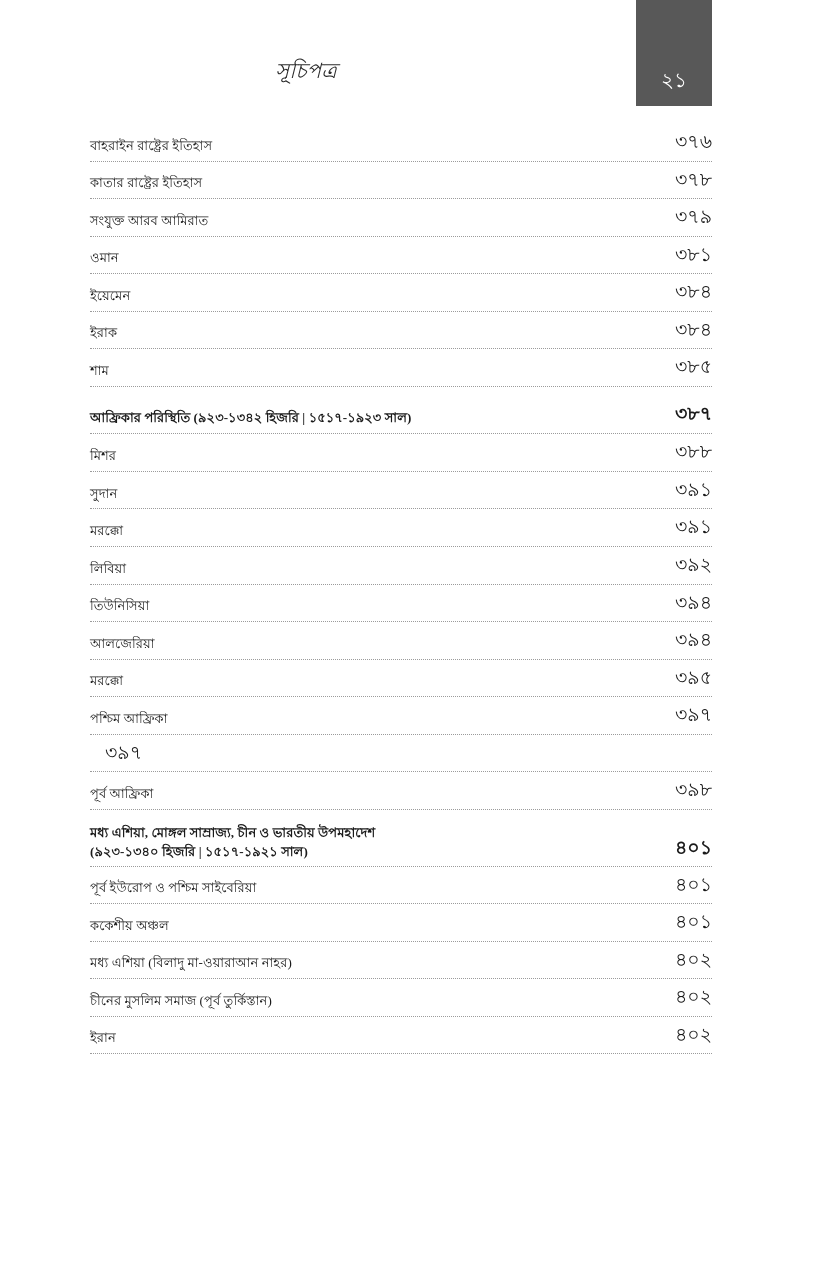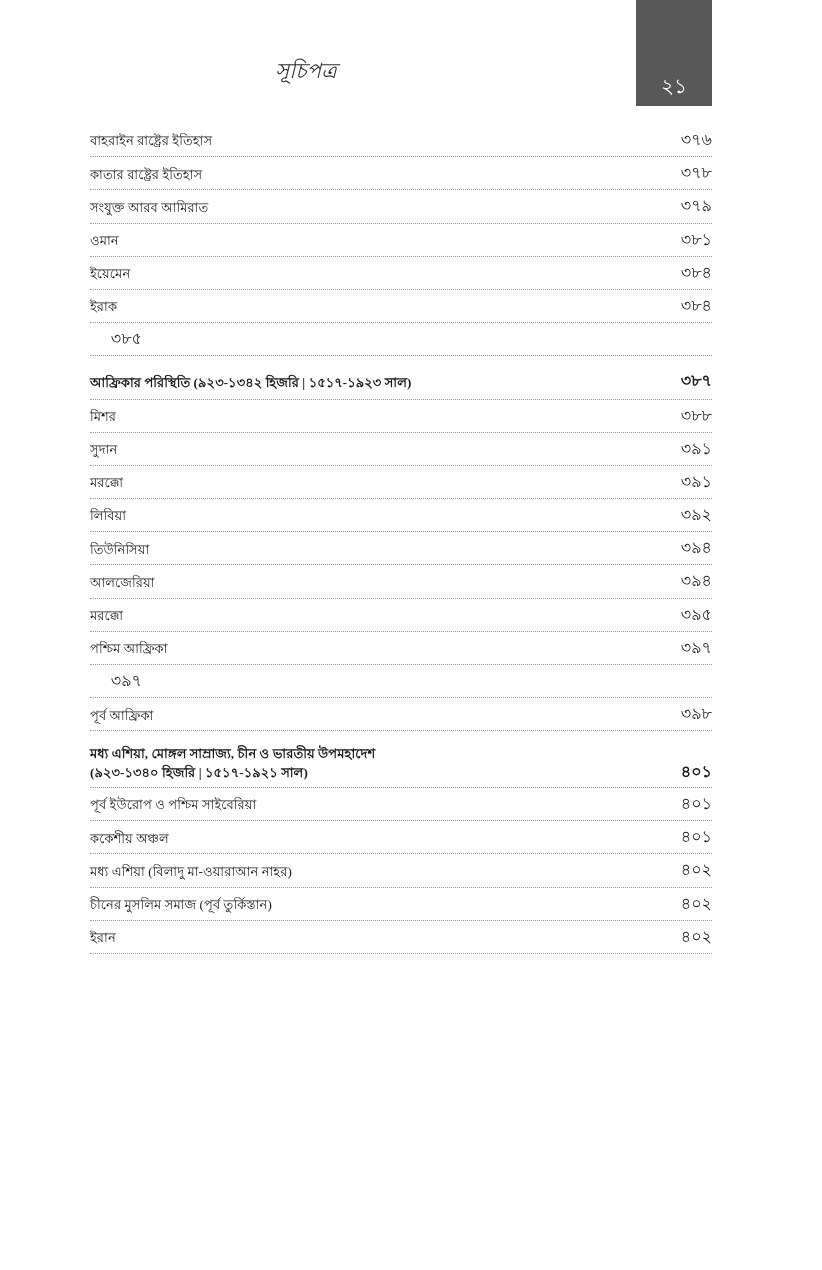--- a/index.html
+++ b/index.html
@@ -39,21 +39,21 @@
   .folio-box {
     position: absolute;
     left: 636px;
     top: 0;
     width: 76px;
     height: 106px;
     background: #585858;
   }
   .folio-number {
     position: absolute;
-    bottom: 2px;
+    bottom: 8px;
     left: 0;
     width: 76px;
     text-align: center;
     font-size: 20px;
     color: #ffffff;
   }
 
   
   .toc {
     position: absolute;
@@ -92,21 +92,21 @@
     font-size: 13px;
     line-height: 1.45;
     letter-spacing: 0.1px;
     padding-right: 16px;
     flex: 1 1 auto;
   }
   .toc-label .line {
     display: block;
   }
   .toc-page {
-    font-size: 16px;
+    font-size: 19px;
     line-height: 1.45;
     white-space: nowrap;
     flex: 0 0 auto;
     text-align: right;
     min-width: 52px;
   }
 </style>
 </head>
 <body>
 
@@ -148,20 +148,23 @@
       </div>
       <div class="toc-page">৩৮৪</div>
     </div>
     <div class="toc-row">
       <div class="toc-label">
         <span class="line">ইরাক</span>
       </div>
       <div class="toc-page">৩৮৪</div>
     </div>
     <div class="toc-row">
+      <div class="toc-label">
+        <span class="line">শাম</span>
+      </div>
       <div class="toc-page">৩৮৫</div>
     </div>
     <div class="toc-row section">
       <div class="toc-label">
         <span class="line">আফ্রিকার পরিস্থিতি (৯২৩-১৩৪২ হিজরি | ১৫১৭-১৯২৩ সাল)</span>
       </div>
       <div class="toc-page">৩৮৭</div>
     </div>
     <div class="toc-row">
       <div class="toc-label">

